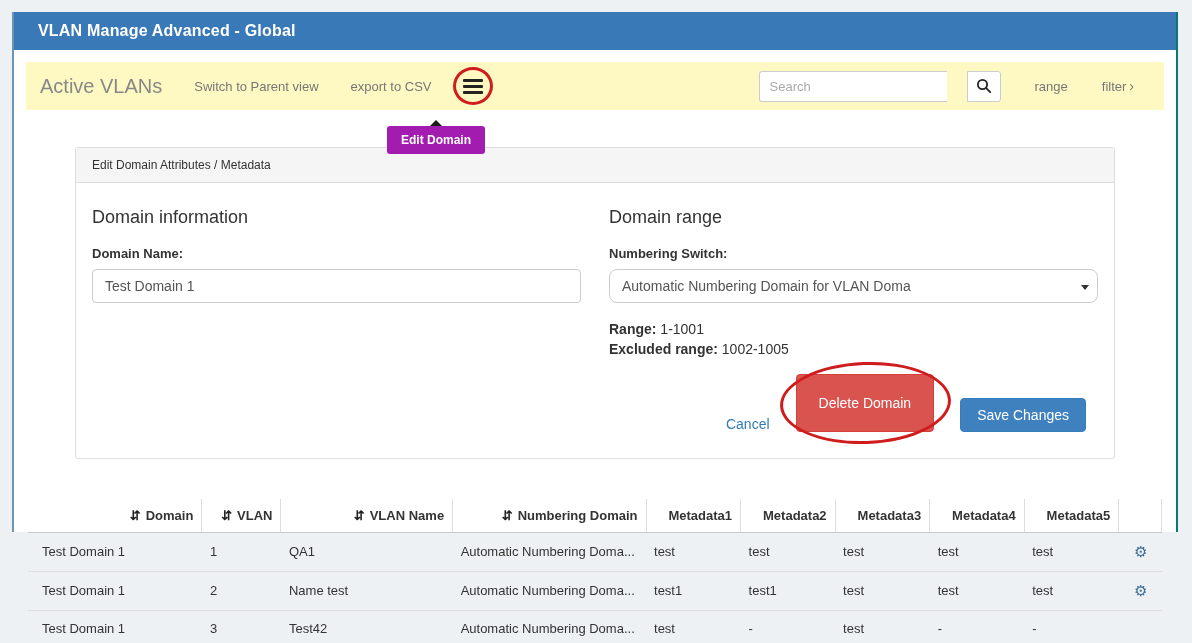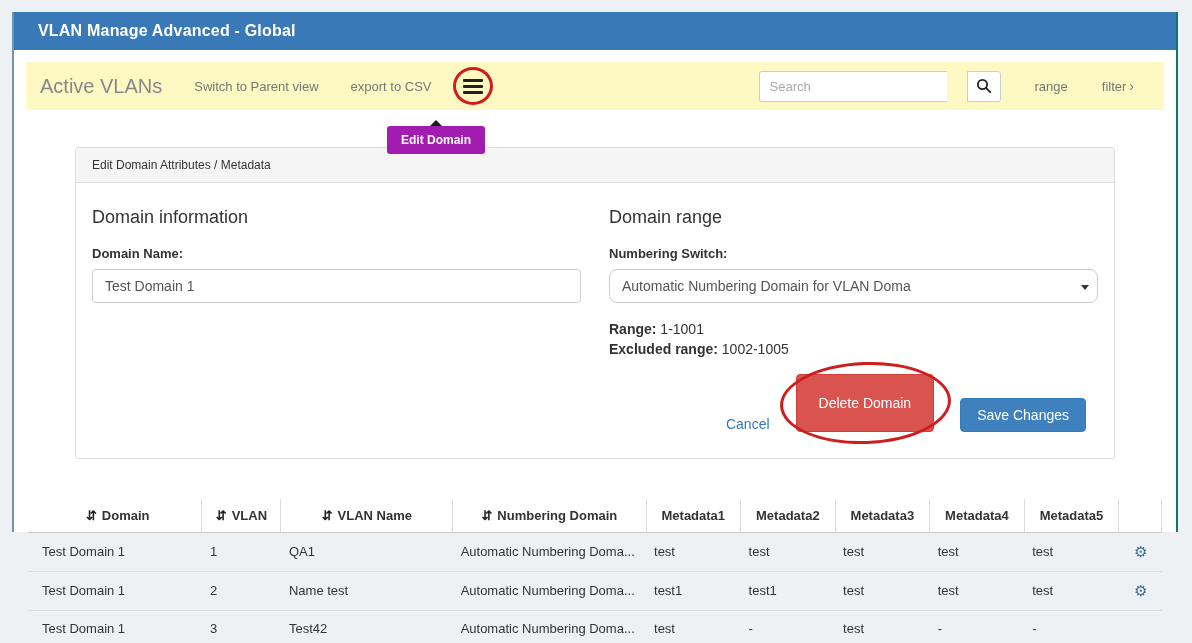--- a/index.html
+++ b/index.html
@@ -149,21 +149,21 @@
     font-family: "Liberation Sans", sans-serif;
   }
   .btn-danger { background: #d9534f; border-color: #d43f3a; padding: 20px 22px; }
   .btn-primary { background: #3f80bf; border-color: #357ebd; margin-left: 26px; }
   .delete-wrap { position: relative; display: inline-block; }
   .delete-ellipse { inset: -12px -16px; transform: rotate(-2deg); }
   
   .vlan-table-wrap { margin: 40px 2px 0 2px; }
   table { border-collapse: collapse; width: 100%; font-size: 13px; }
   thead th {
-    text-align: center; font-weight: bold; color: #333;
+    text-align: right; font-weight: bold; color: #333;
     padding: 9px 8px; border-bottom: 1px solid #c8c8c8;
     border-right: 1px solid #ddd; white-space: nowrap;
   }
   thead th:first-child { padding-left: 14px; }
   thead th:last-child { border-right: 1px solid #ddd; }
   .sort-glyph { font-weight: bold; color: #222; margin-right: 5px; }
   tbody td {
     padding: 10px 8px; border-bottom: 1px solid #ddd;
     color: #333; white-space: nowrap; overflow: hidden; text-overflow: ellipsis;
   }

